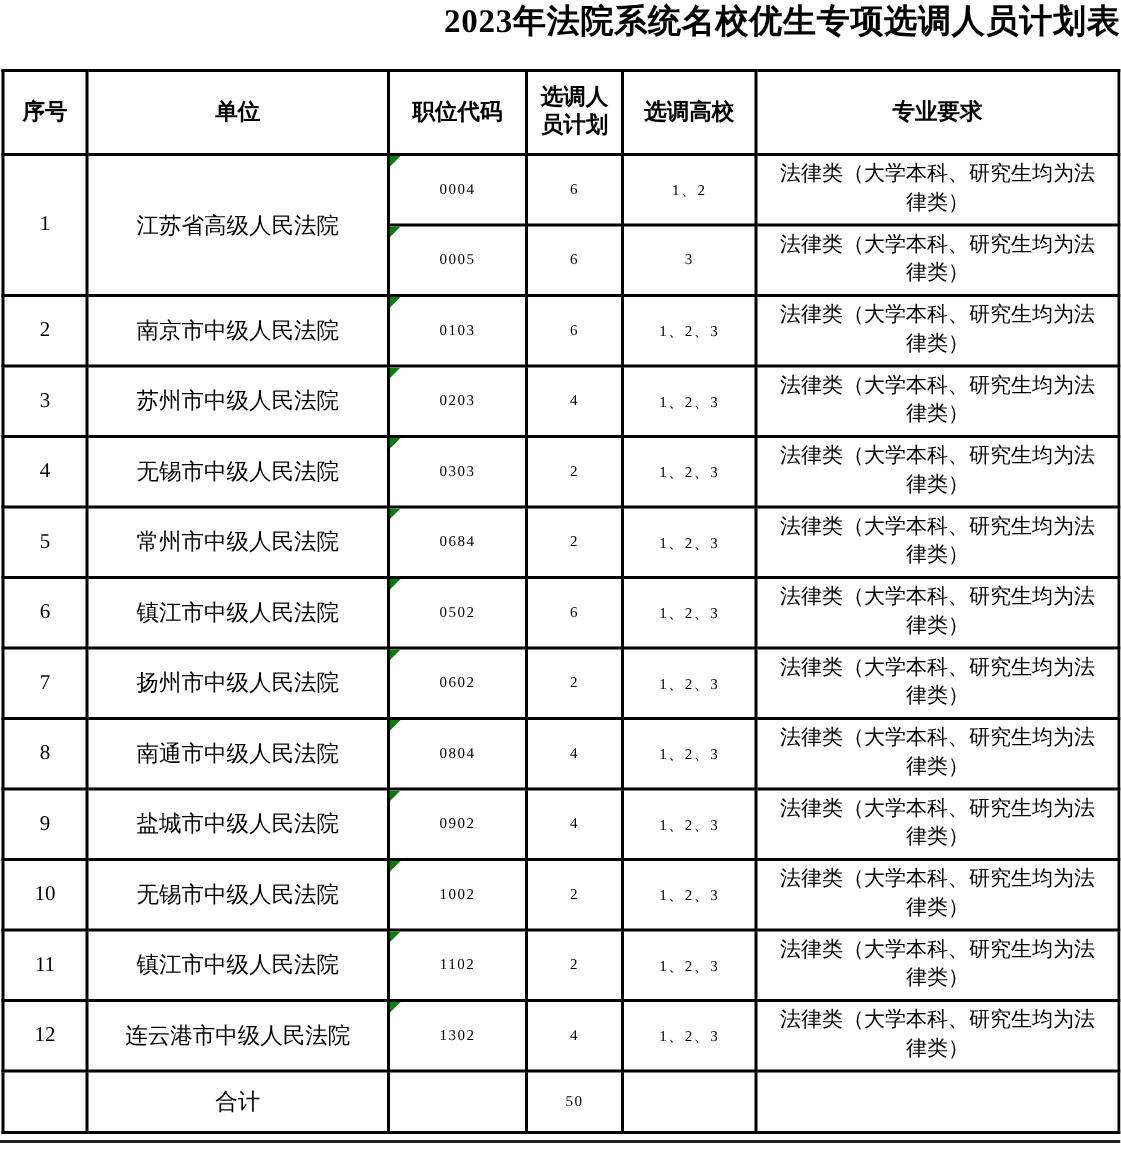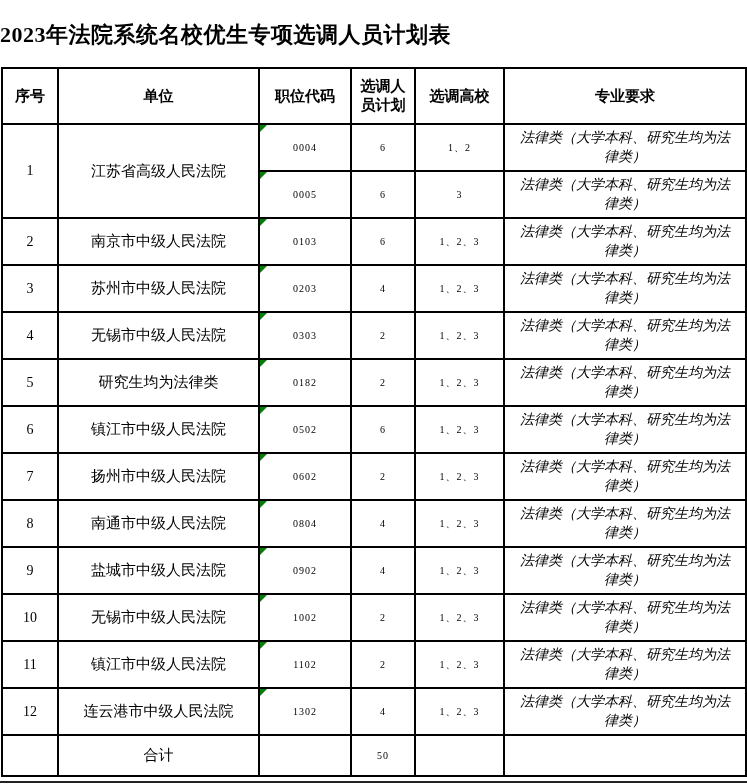--- a/index.html
+++ b/index.html
@@ -6,26 +6,26 @@
   html, body {
     margin: 0; padding: 0;
     width: 747px; height: 784px;
     background: #ffffff;
     color: #000000;
     font-family: "Liberation Serif", serif;
   }
   .page { width: 747px; height: 784px; overflow: hidden; }
 
   .doc-title {
-    text-align: left;
+    text-align: right;
     font-family: "Liberation Serif", serif;
     font-weight: bold;
     font-size: 22px;
     line-height: 26px;
-    padding-top: 22px;
+    padding-top: 1px;
     letter-spacing: 0.5px;
   }
 
   table.plan-table {
     border-collapse: collapse;
     table-layout: fixed;
     width: 744px;
     margin: 19px 0 0 1px;
   }
   .plan-table td, .plan-table th {
@@ -52,21 +52,20 @@
     position: absolute;
     top: 0; left: 0;
     width: 0; height: 0;
     border-top: 7px solid #008000;
     border-right: 7px solid transparent;
   }
   td.req-cell {
     padding: 1px 10px;
     line-height: 1.35;
     font-size: 14px;
-    font-style: italic;
   }
   td.unit-cell { font-size: 15px; }
   td.num-cell  { font-size: 10px; letter-spacing: 1px; }
 
   .bottom-partial-line {
     width: 747px;
     border-top: 2px solid #222222;
     margin-top: 4px;
     height: 0;
   }
@@ -136,22 +135,22 @@
       <td>4</td>
       <td class="unit-cell">无锡市中级人民法院</td>
       <td class="code-cell num-cell"><span class="green-tri"></span><span>0303</span></td>
       <td class="num-cell">2</td>
       <td class="num-cell">1、2、3</td>
       <td class="req-cell">法律类（大学本科、研究生均为法律类）</td>
     </tr>
 
     <tr class="data-row">
       <td>5</td>
-      <td class="unit-cell">研究生均为法律类</td>
-      <td class="code-cell num-cell"><span class="green-tri"></span><span>0182</span></td>
+      <td class="unit-cell">常州市中级人民法院</td>
+      <td class="code-cell num-cell"><span class="green-tri"></span><span>0684</span></td>
       <td class="num-cell">2</td>
       <td class="num-cell">1、2、3</td>
       <td class="req-cell">法律类（大学本科、研究生均为法律类）</td>
     </tr>
 
     <tr class="data-row">
       <td>6</td>
       <td class="unit-cell">镇江市中级人民法院</td>
       <td class="code-cell num-cell"><span class="green-tri"></span><span>0502</span></td>
       <td class="num-cell">6</td>

